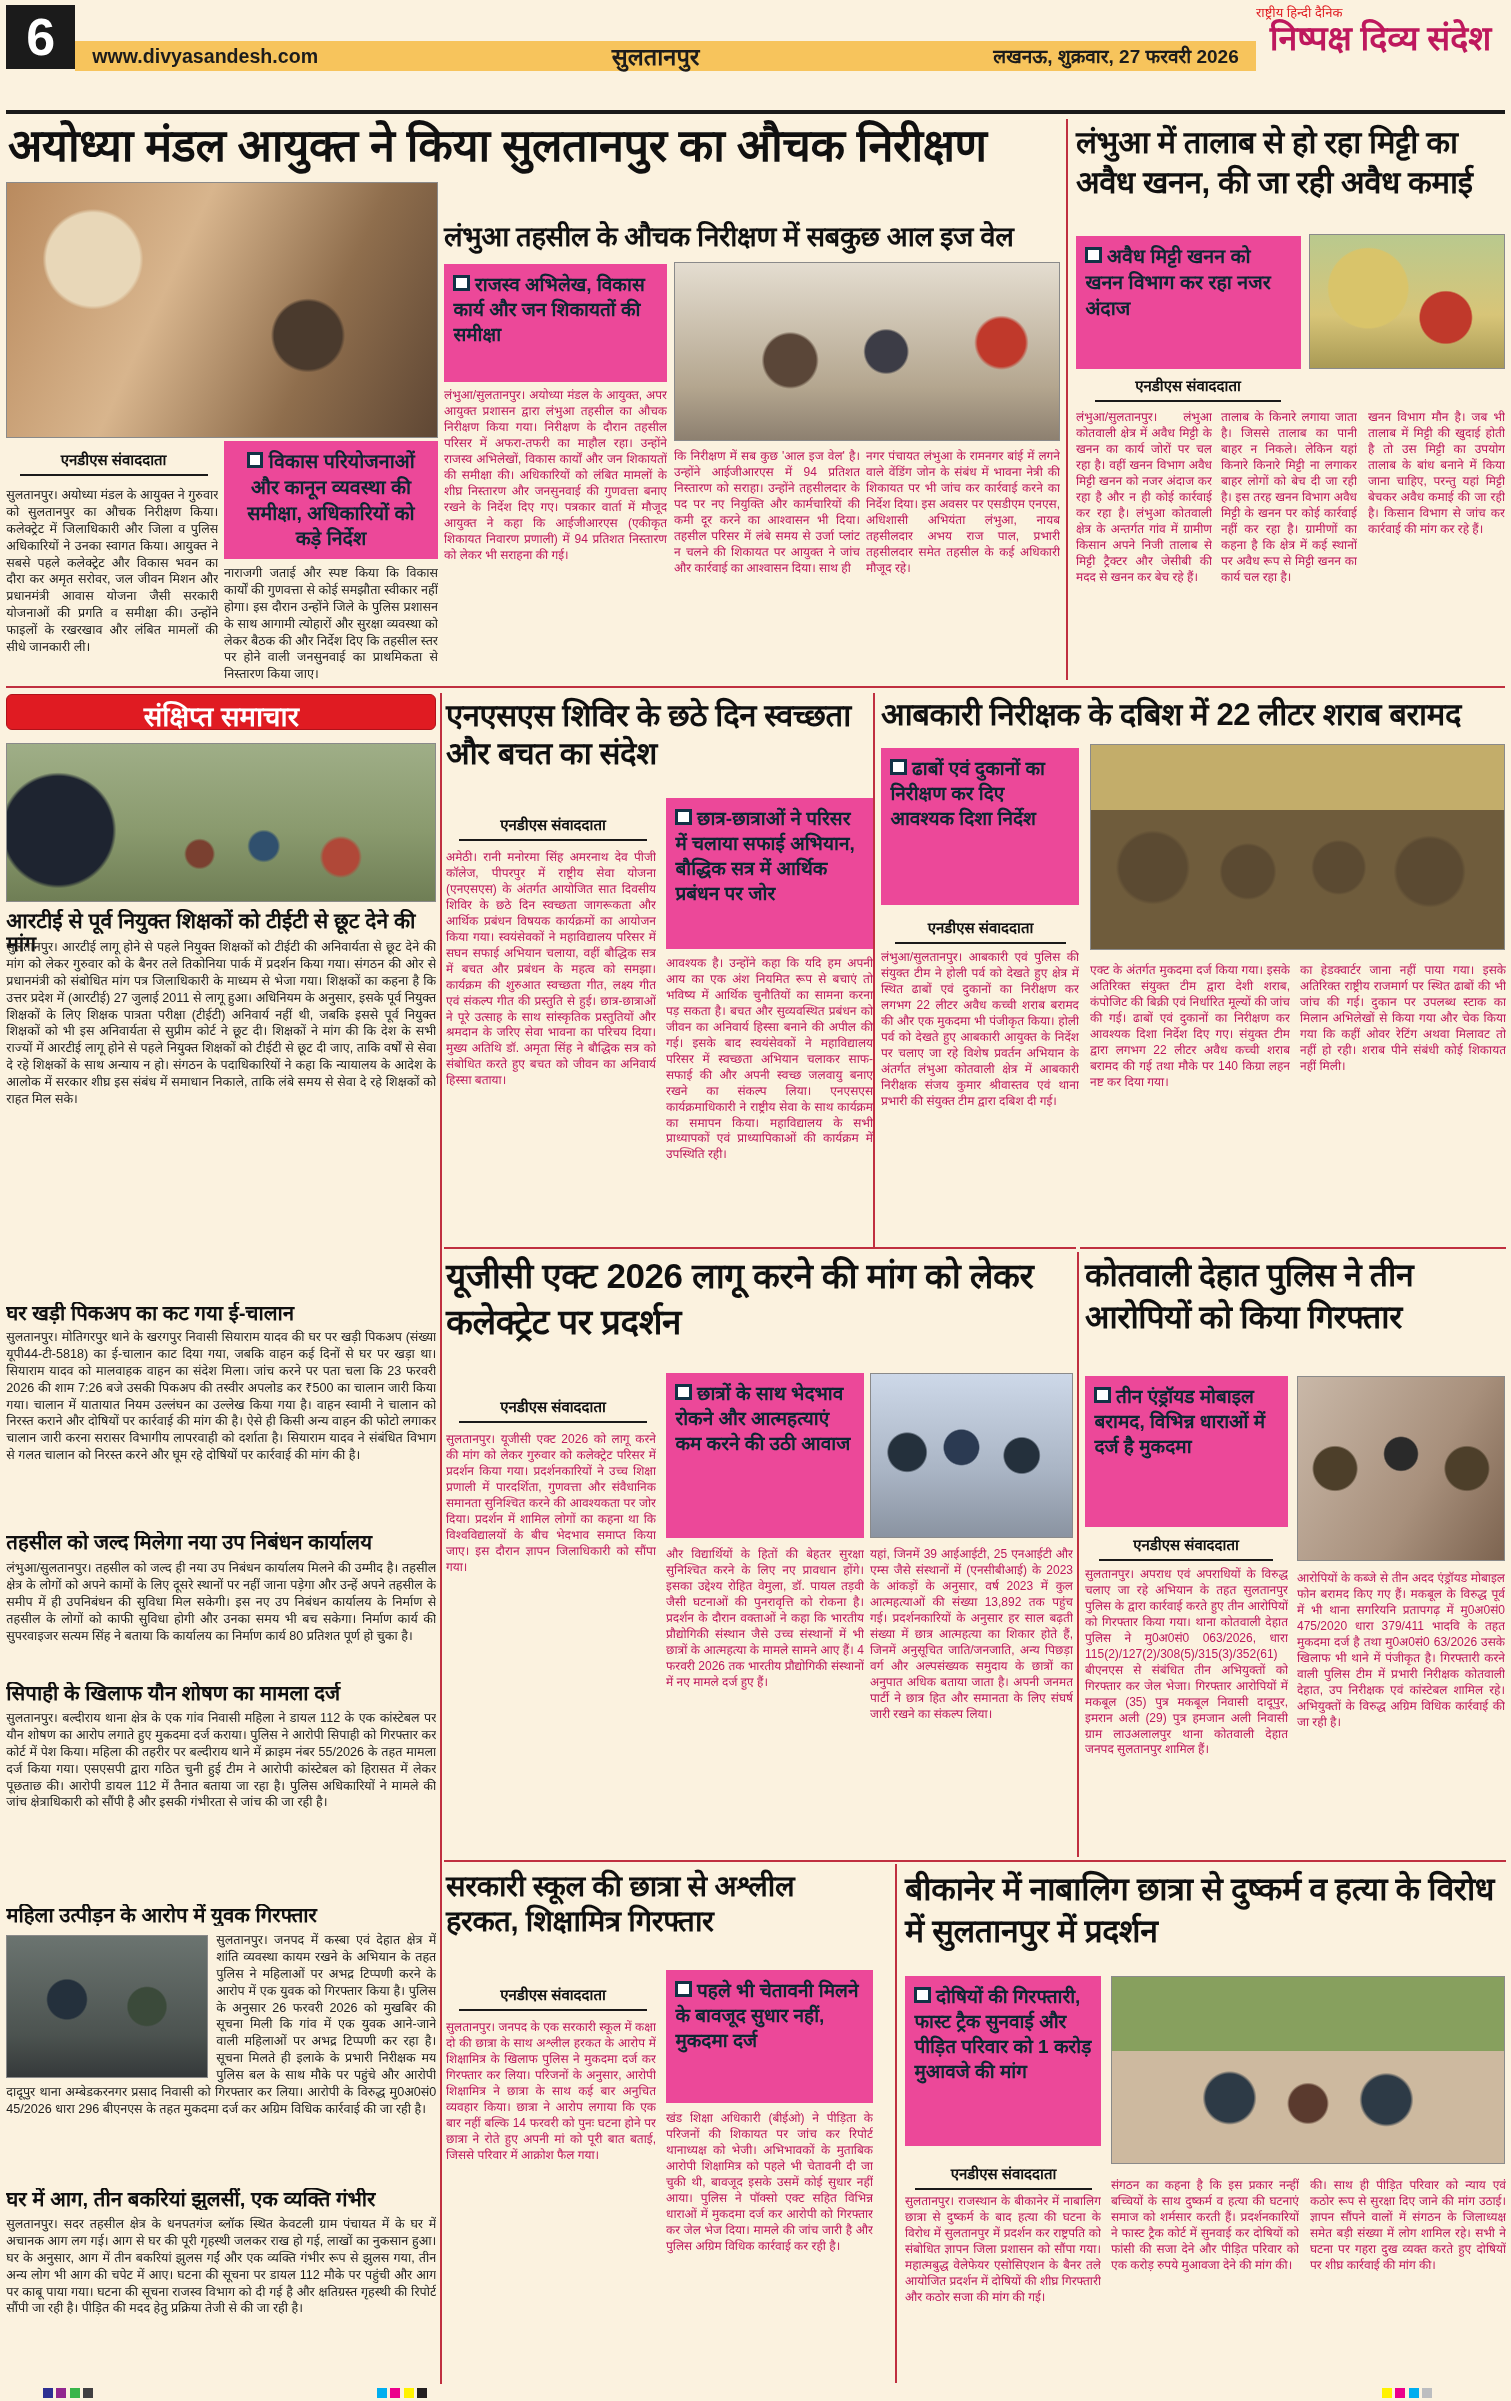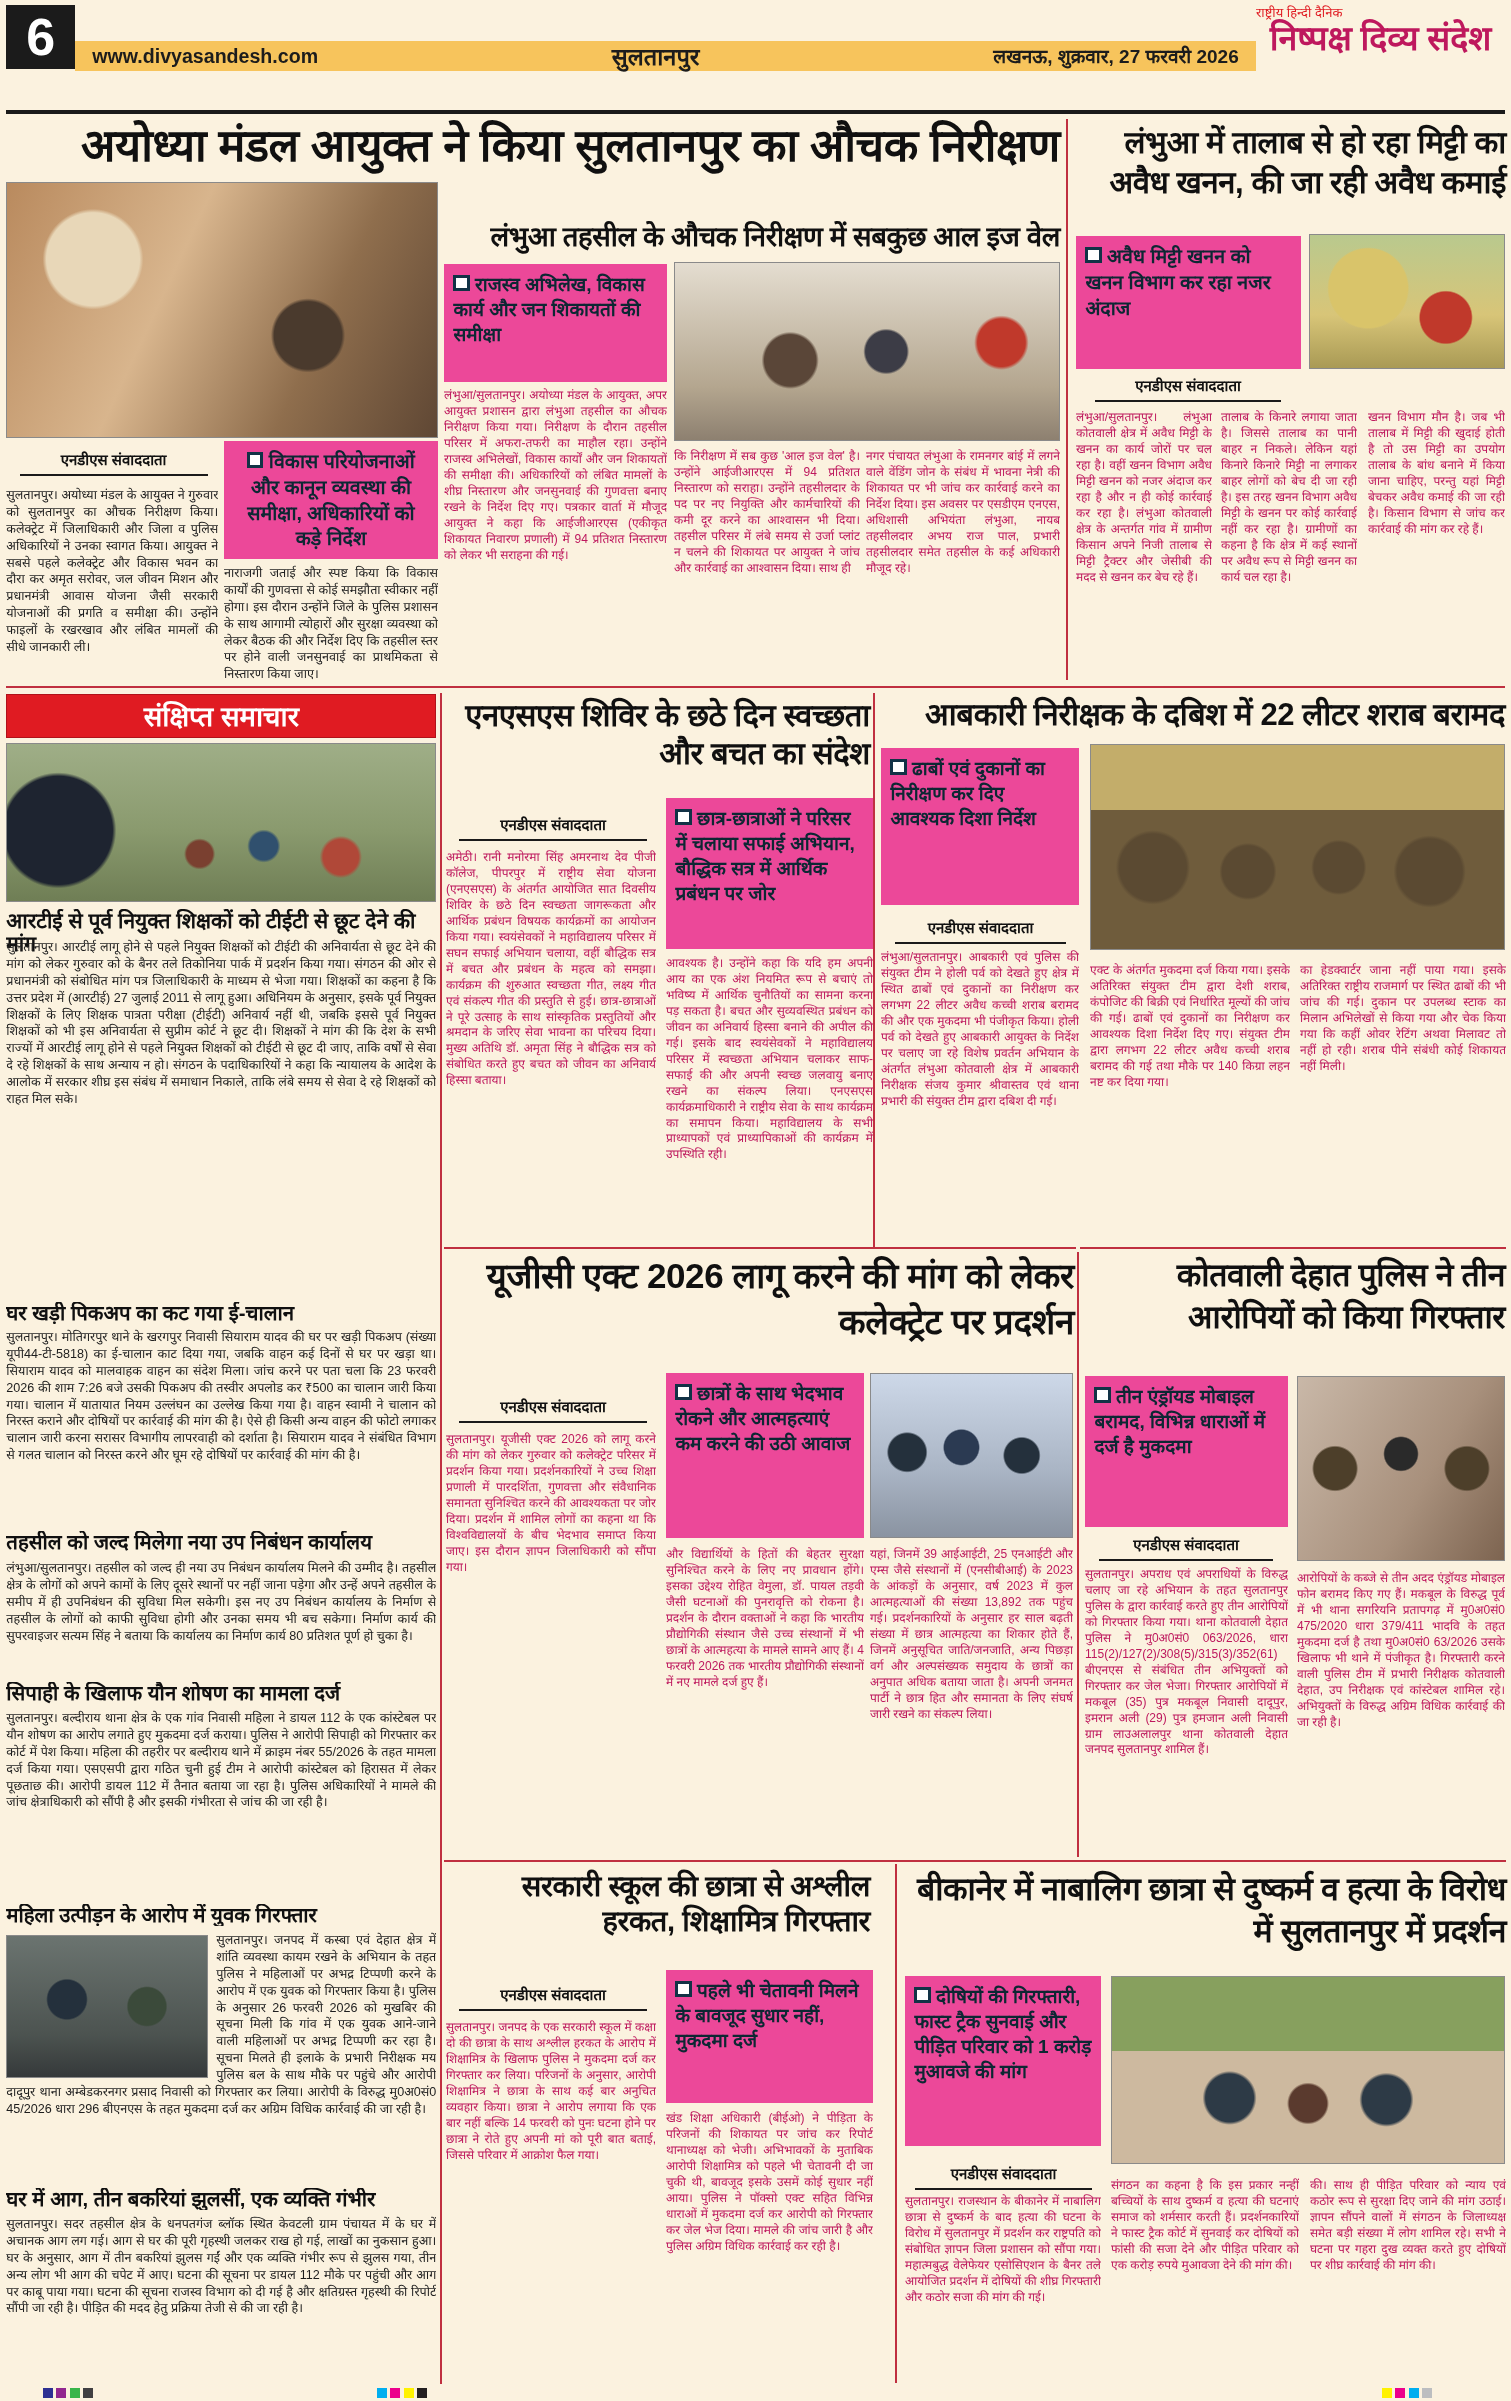--- a/index.html
+++ b/index.html
@@ -1,18 +1,18 @@
 <!DOCTYPE html>
 <html style="font-size:12.6px"><head>
 <meta charset="utf-8">
 <style>
   html,body{margin:0;padding:0;}
   body{width:1512px;height:2401px;position:relative;background:#fbf2df;font-family:"Liberation Sans",sans-serif;color:#1c1c1c;overflow:hidden;}
   .abs{position:absolute;box-sizing:border-box;}
-  .hl{font-weight:bold;color:#101010;text-align:right;line-height:1.22;letter-spacing:-0.4px;}
+  .hl{font-weight:bold;color:#101010;text-align:left;line-height:1.22;letter-spacing:-0.4px;}
   .body-text{font-size:12.6px;line-height:1.34;text-align:justify;color:#1d1d1d;overflow:hidden;}
   .body-sm{font-size:12px;line-height:1.33;text-align:justify;color:#be185d;overflow:hidden;}
   .byline{font-weight:bold;font-size:15px;text-align:center;border-bottom:2.4px solid #1a1a1a;padding-bottom:4.7px;color:#111;}
   .kicker{background:#ec4899;padding:7.9px 9.4px;font-weight:bold;font-size:19px;line-height:1.32;color:#0d2733;overflow:hidden;}
   .sq{display:inline-block;width:10.2px;height:10.2px;border:3.1px solid #123246;background:#fff;margin-right:5.5px;}
   .vline{background:#c03040;width:1.6px;}
   .hline{background:#c03040;height:1.6px;}
   .photo{border:0.8px solid #8a8a8a;overflow:hidden;}
   .banner{background:#e01b22;color:#fff;font-weight:bold;font-size:27.5px;text-align:center;line-height:44px;border:1.6px solid #b0121a;}
   .pgbox{background:#1b1b1b;color:#fff;font-weight:bold;font-size:52px;text-align:center;line-height:64px;}
@@ -55,21 +55,21 @@
 <div class="abs photo" style="left:1309px;top:234px;width:196px;height:135px;background:radial-gradient(circle at 70% 62%, #c0392b 0 16%, transparent 17%), radial-gradient(circle at 30% 40%, #d9c46a 0 25%, transparent 26%), linear-gradient(#b9c98e,#d8c578 60%,#a99a55);"></div>
 <div class="abs byline" style="left:1095px;top:375px;width:186px;">एनडीएस संवाददाता</div>
 <div class="abs body-sm" style="left:1076px;top:410px;width:136px;height:269px;">लंभुआ/सुलतानपुर। लंभुआ कोतवाली क्षेत्र में अवैध मिट्टी के खनन का कार्य जोरों पर चल रहा है। वहीं खनन विभाग अवैध मिट्टी खनन को नजर अंदाज कर रहा है और न ही कोई कार्रवाई कर रहा है। लंभुआ कोतवाली क्षेत्र के अन्तर्गत गांव में ग्रामीण किसान अपने निजी तालाब से मिट्टी ट्रैक्टर और जेसीबी की मदद से खनन कर बेच रहे हैं।</div>
 <div class="abs body-sm" style="left:1221px;top:410px;width:136px;height:269px;">तालाब के किनारे लगाया जाता है। जिससे तालाब का पानी बाहर न निकले। लेकिन यहां किनारे किनारे मिट्टी ना लगाकर बाहर लोगों को बेच दी जा रही है। इस तरह खनन विभाग अवैध मिट्टी के खनन पर कोई कार्रवाई नहीं कर रहा है। ग्रामीणों का कहना है कि क्षेत्र में कई स्थानों पर अवैध रूप से मिट्टी खनन का कार्य चल रहा है।</div>
 <div class="abs body-sm" style="left:1368px;top:410px;width:137px;height:269px;">खनन विभाग मौन है। जब भी तालाब में मिट्टी की खुदाई होती है तो उस मिट्टी का उपयोग तालाब के बांध बनाने में किया जाना चाहिए, परन्तु यहां मिट्टी बेचकर अवैध कमाई की जा रही है। किसान विभाग से जांच कर कार्रवाई की मांग कर रहे हैं।</div>
 
 <div class="abs hline" style="left:6.3px;top:686px;width:1499px;"></div>
 <div class="abs vline" style="left:440px;top:693px;height:1691px;"></div>
 <div class="abs vline" style="left:873px;top:693px;height:554px;"></div>
 
-<div class="abs banner" style="left:6.3px;top:694px;width:430px;height:44px;">संक्षिप्त समाचार</div>
+<div class="abs banner" style="left:6.3px;top:694px;width:430px;height:36px;border-radius:6px;">संक्षिप्त समाचार</div>
 <div class="abs photo" style="left:6.3px;top:743px;width:430px;height:159px;background:radial-gradient(circle at 12% 55%, #1e2430 0 14%, transparent 15%), radial-gradient(circle at 45% 70%, #7a4030 0 5%, transparent 6%), radial-gradient(circle at 60% 65%, #30506e 0 5%, transparent 6%), radial-gradient(circle at 78% 72%, #b04838 0 5%, transparent 6%), linear-gradient(#9fae87,#8a9a6e 55%,#6f7e55);"></div>
 
 <div class="abs brief-title" style="left:6.3px;top:909px;width:430px;font-size:21px;">आरटीई से पूर्व नियुक्त शिक्षकों को टीईटी से छूट देने की मांग</div>
 <div class="abs body-text" style="left:6.3px;top:939px;width:430px;height:355px;">सुलतानपुर। आरटीई लागू होने से पहले नियुक्त शिक्षकों को टीईटी की अनिवार्यता से छूट देने की मांग को लेकर गुरुवार को के बैनर तले तिकोनिया पार्क में प्रदर्शन किया गया। संगठन की ओर से प्रधानमंत्री को संबोधित मांग पत्र जिलाधिकारी के माध्यम से भेजा गया। शिक्षकों का कहना है कि उत्तर प्रदेश में (आरटीई) 27 जुलाई 2011 से लागू हुआ। अधिनियम के अनुसार, इसके पूर्व नियुक्त शिक्षकों के लिए शिक्षक पात्रता परीक्षा (टीईटी) अनिवार्य नहीं थी, जबकि इससे पूर्व नियुक्त शिक्षकों को भी इस अनिवार्यता से सुप्रीम कोर्ट ने छूट दी। शिक्षकों ने मांग की कि देश के सभी राज्यों में आरटीई लागू होने से पहले नियुक्त शिक्षकों को टीईटी से छूट दी जाए, ताकि वर्षों से सेवा दे रहे शिक्षकों के साथ अन्याय न हो। संगठन के पदाधिकारियों ने कहा कि न्यायालय के आदेश के आलोक में सरकार शीघ्र इस संबंध में समाधान निकाले, ताकि लंबे समय से सेवा दे रहे शिक्षकों को राहत मिल सके।</div>
 
 <div class="abs brief-title" style="left:6.3px;top:1302px;width:430px;">घर खड़ी पिकअप का कट गया ई-चालान</div>
 <div class="abs body-text" style="left:6.3px;top:1329px;width:430px;height:198px;">सुलतानपुर। मोतिगरपुर थाने के खरगपुर निवासी सियाराम यादव की घर पर खड़ी पिकअप (संख्या यूपी44-टी-5818) का ई-चालान काट दिया गया, जबकि वाहन कई दिनों से घर पर खड़ा था। सियाराम यादव को मालवाहक वाहन का संदेश मिला। जांच करने पर पता चला कि 23 फरवरी 2026 की शाम 7:26 बजे उसकी पिकअप की तस्वीर अपलोड कर ₹500 का चालान जारी किया गया। चालान में यातायात नियम उल्लंघन का उल्लेख किया गया है। वाहन स्वामी ने चालान को निरस्त कराने और दोषियों पर कार्रवाई की मांग की है। ऐसे ही किसी अन्य वाहन की फोटो लगाकर चालान जारी करना सरासर विभागीय लापरवाही को दर्शाता है। सियाराम यादव ने संबंधित विभाग से गलत चालान को निरस्त करने और घूम रहे दोषियों पर कार्रवाई की मांग की है।</div>
 
 <div class="abs brief-title" style="left:6.3px;top:1531px;width:430px;">तहसील को जल्द मिलेगा नया उप निबंधन कार्यालय</div>
 <div class="abs body-text" style="left:6.3px;top:1560px;width:430px;height:118px;">लंभुआ/सुलतानपुर। तहसील को जल्द ही नया उप निबंधन कार्यालय मिलने की उम्मीद है। तहसील क्षेत्र के लोगों को अपने कामों के लिए दूसरे स्थानों पर नहीं जाना पड़ेगा और उन्हें अपने तहसील के समीप में ही उपनिबंधन की सुविधा मिल सकेगी। इस नए उप निबंधन कार्यालय के निर्माण से तहसील के लोगों को काफी सुविधा होगी और उनका समय भी बच सकेगा। निर्माण कार्य की सुपरवाइजर सत्यम सिंह ने बताया कि कार्यालय का निर्माण कार्य 80 प्रतिशत पूर्ण हो चुका है।</div>

